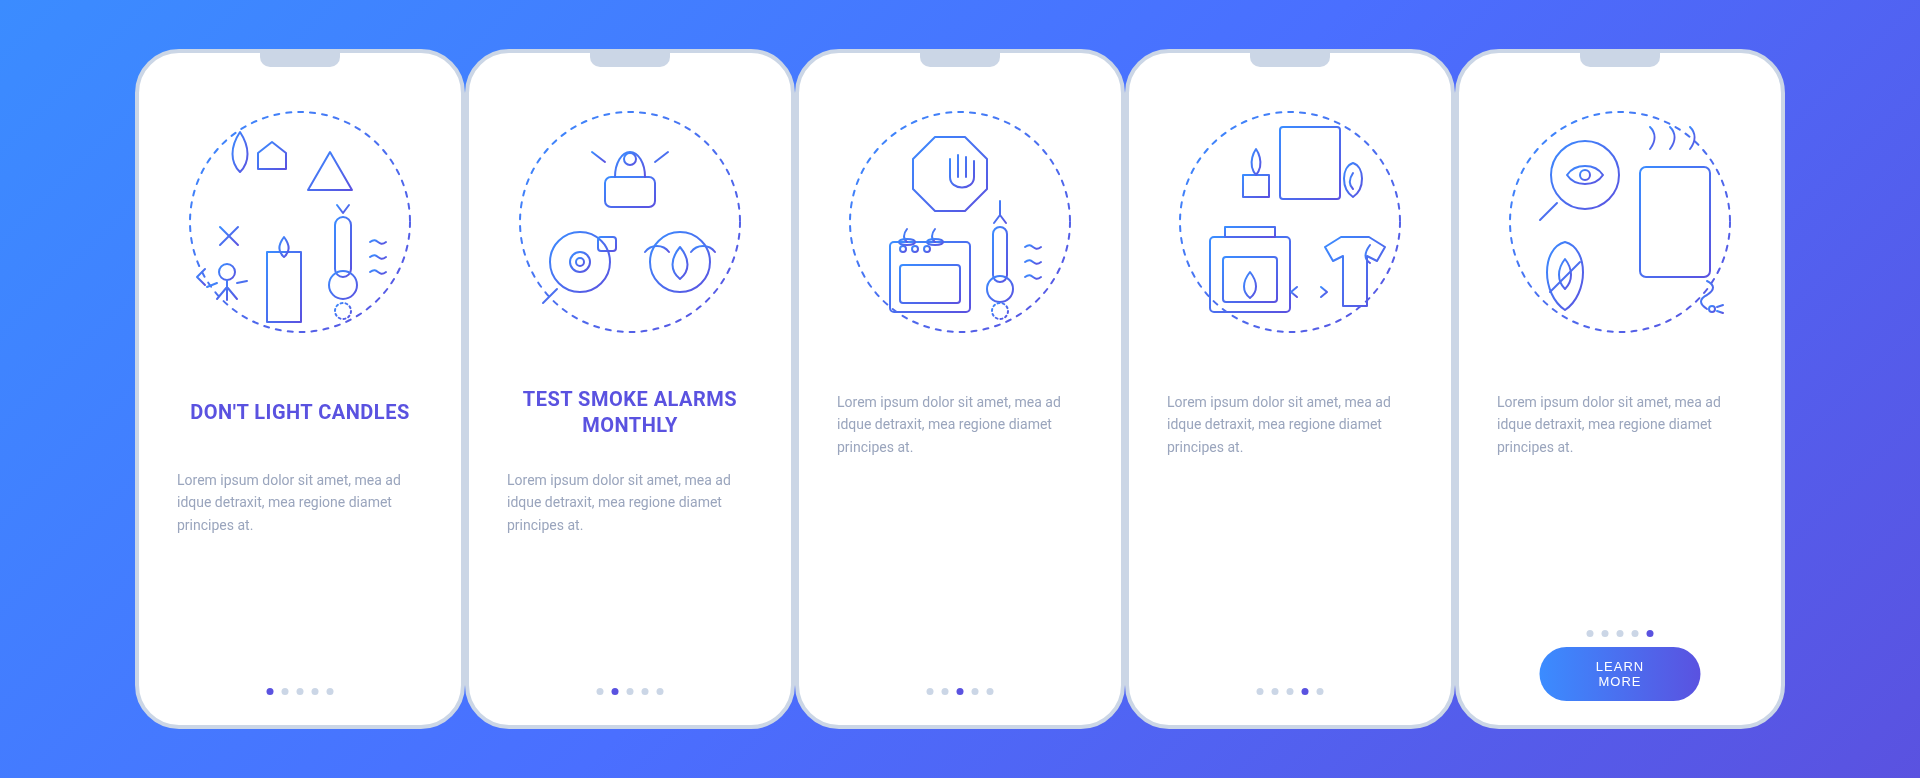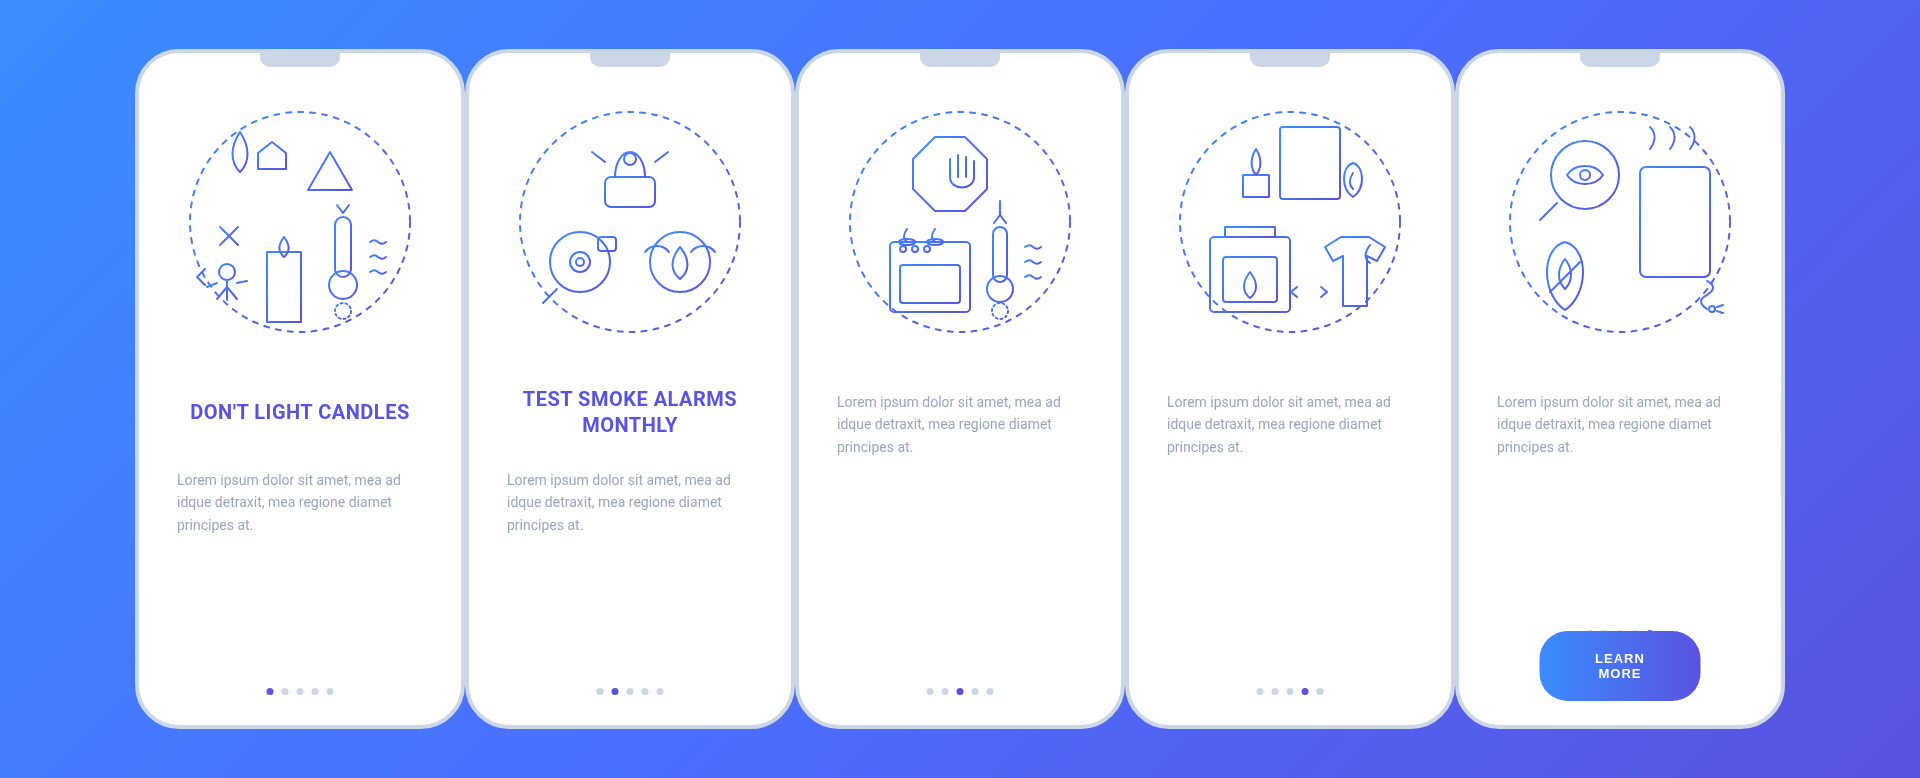--- a/index.html
+++ b/index.html
@@ -42,23 +42,23 @@
   }
   .dots {
     position: absolute; bottom: 30px; left: 50%; transform: translateX(-50%);
     display: flex; gap: 8px;
   }
   .phone[data-last="true"] .dots { bottom: 88px; }
   .dot { width: 7px; height: 7px; border-radius: 50%; background: #cbd6e6; }
   .dot.active { background: #5a52e0; }
   .learn-btn {
     position: absolute; bottom: 24px; left: 50%; transform: translateX(-50%);
-    padding: 20px 36px; border: none; border-radius: 28px;
+    padding: 12px 36px; border: none; border-radius: 28px;
     background: linear-gradient(90deg, #3b8cff 0%, #5a52e0 100%);
-    color: #fff; font-size: 13px; letter-spacing: 1px; font-weight: 700;
+    color: #fff; font-size: 13px; letter-spacing: 1px; font-weight: 400;
     cursor: pointer; text-transform: uppercase;
   }
   
   .illus svg * { fill: none; stroke-width: 2; stroke-linecap: round; stroke-linejoin: round; }
 </style>
 </head>
 <body>
 
 <div class="phones">
 

